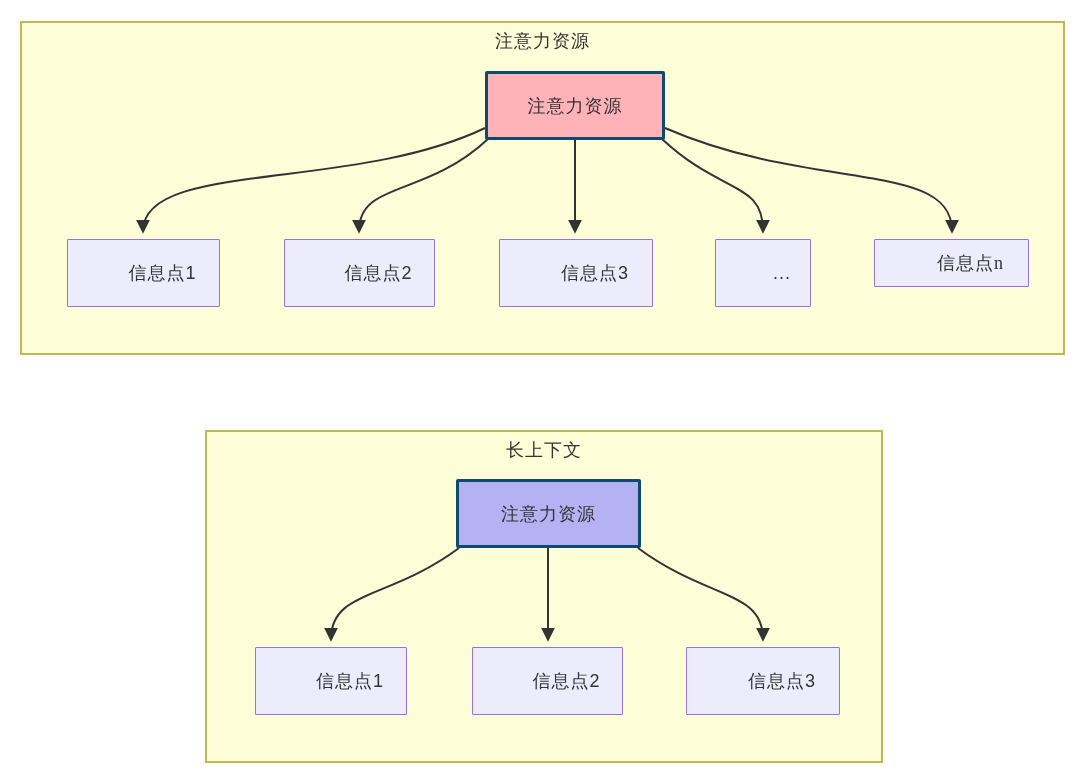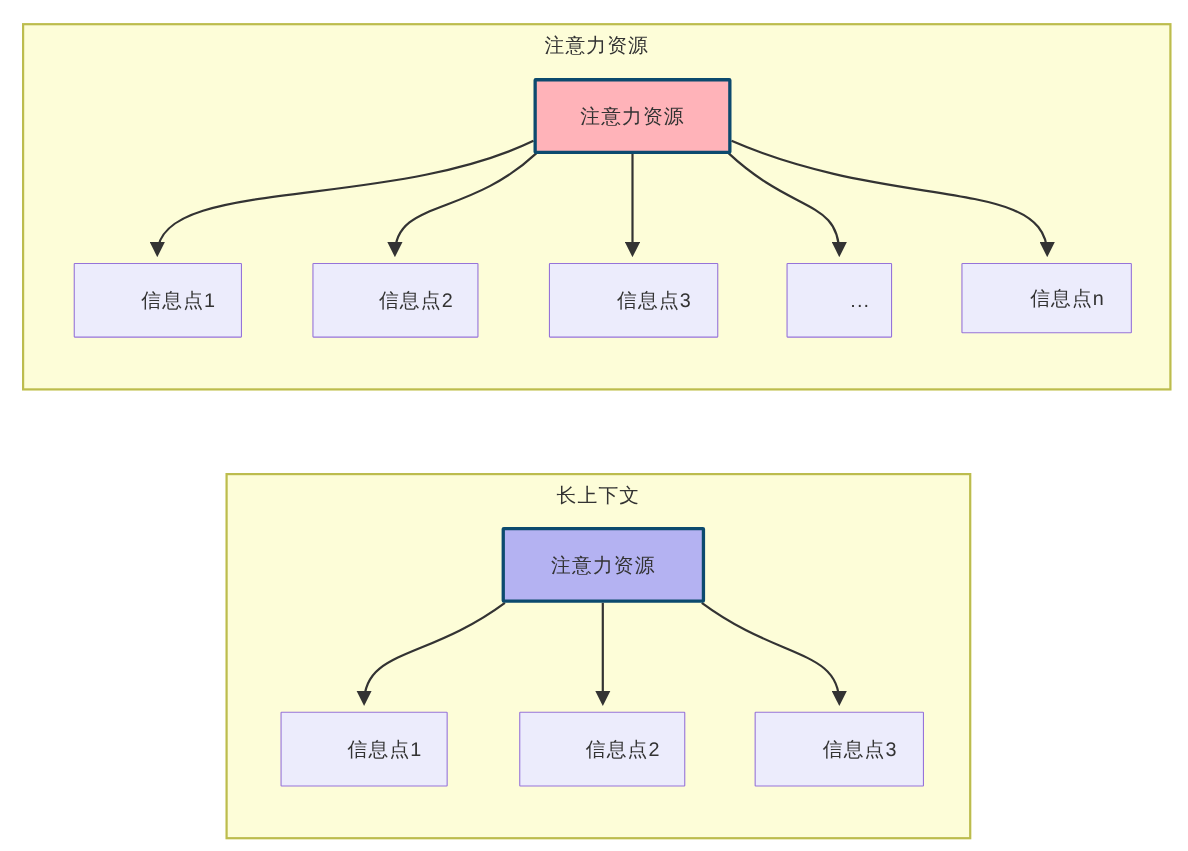--- a/index.html
+++ b/index.html
@@ -57,21 +57,21 @@
     border: 1.5px solid #9673d9;
     border-radius: 1px;
     padding-left: 38px;
   }
   
   .long .hub   { left: 463px; top: 48px;  width: 180px; height: 69px; }
   .long .n1    { left: 45px;  top: 216px; width: 153px; height: 68px; }
   .long .n2    { left: 262px; top: 216px; width: 151px; height: 68px; }
   .long .n3    { left: 477px; top: 216px; width: 154px; height: 68px; }
   .long .ndots { left: 693px; top: 216px; width: 96px;  height: 68px; }
-  .long .nn    { left: 852px; top: 216px; width: 155px; height: 64px; }
+  .long .nn    { left: 852px; top: 216px; width: 155px; height: 48px; font-family: Liberation Serif, serif; }
   
   .short .hub { left: 249px; top: 47px;  width: 185px; height: 69px; }
   .short .b1  { left: 48px;  top: 215px; width: 152px; height: 68px; }
   .short .b2  { left: 265px; top: 215px; width: 151px; height: 68px; }
   .short .b3  { left: 479px; top: 215px; width: 154px; height: 68px; }
   .edge {
     stroke: #333333;
     stroke-width: 2;
     fill: none;
   }

